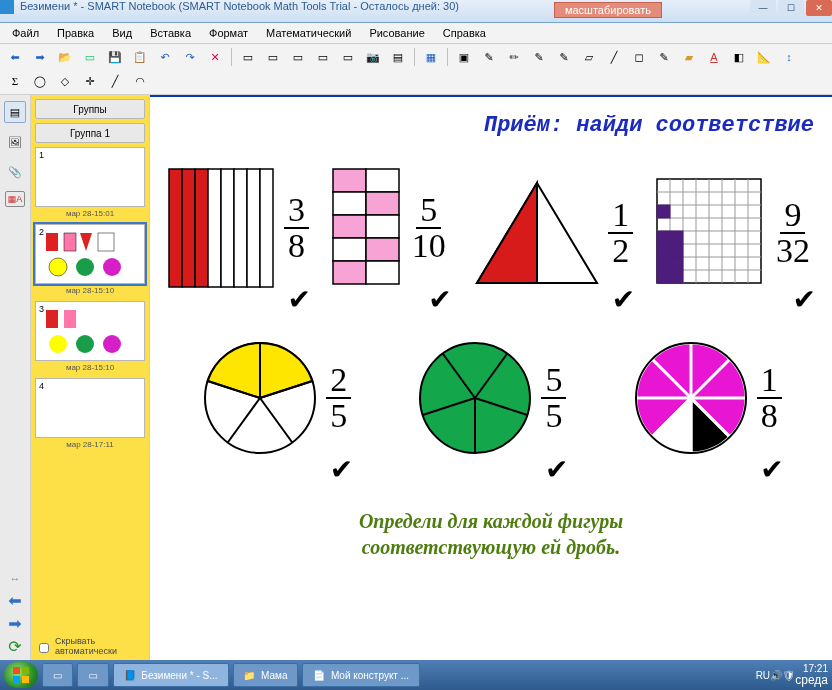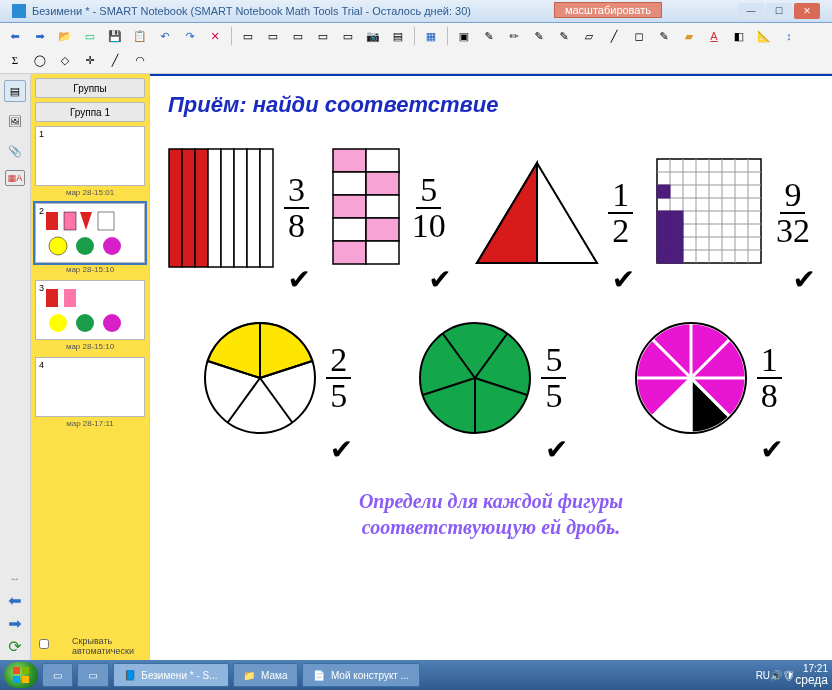--- a/index.html
+++ b/index.html
@@ -1,17 +1,17 @@
 <!DOCTYPE html>
 <html><head>
 <meta charset="utf-8">
 <style>
 html,body{margin:0;padding:0;font-family:Tahoma,Arial,sans-serif;font-size:11px;background:#fff;color:#000}
 .window{width:832px;height:690px;display:flex;flex-direction:column;box-shadow:0 0 0 1px #3c7bb8}
-.titlebar{height:22px;background:linear-gradient(#e6eff9,#cddff3);display:flex;align-items:center;padding:0 12px;border-bottom:1px solid #7ba2cd}
+.titlebar{height:22px;background:linear-gradient(#e6eff9,#cddff3);display:flex;align-items:flex-start;padding:0 0;border-bottom:1px solid #7ba2cd}
 .titlebar .ticon{width:14px;height:14px;background:#2b8bd3;margin-right:6px}
 .titlebar .title{flex:1;color:#2e5b90;font-size:11px;white-space:nowrap;overflow:hidden}
 .winbtns{display:flex;gap:2px}
 .winbtn{width:26px;height:16px;display:flex;align-items:center;justify-content:center;font-size:9px;border-radius:2px}
 .min{background:#d5e3f3;color:#1a3c60}
 .max{background:#d5e3f3;color:#1a3c60}
 .cls{background:#d96a55;color:#fff}
 .menubar{height:20px;display:flex;align-items:center;gap:2px;padding:0 4px;background:#f3f3f3;border-bottom:1px solid #cfcfcf}
 .menuitem{padding:2px 8px;color:#000}
 .toolbar{background:#f3f3f3;border-bottom:1px solid #cfcfcf;padding:2px 4px}
@@ -23,32 +23,32 @@
 .lb-icon{width:20px;height:20px;display:flex;align-items:center;justify-content:center;border:1px solid transparent;border-radius:2px}
 .lb-icon.sel{border-color:#8fa8c8;background:#dde8f5}
 .navarrows{margin-top:auto;margin-bottom:4px;display:flex;flex-direction:column;gap:4px}
 .navarrows div{color:#2f70c6;font-size:16px}
 .thumbs{width:110px;background:#fde047;border-right:1px solid #cfcfcf;display:flex;flex-direction:column;padding:4px;gap:4px;overflow:hidden}
 .groupbtn{height:18px;background:#e9e9e9;border:1px solid #b7b7b7;border-radius:2px;display:flex;align-items:center;justify-content:center;font-size:10px}
 .thumb{border:1px solid #b7b7b7;background:#fff;height:58px;position:relative}
 .thumb.sel{outline:2px solid #3b78c6}
 .thumb .num{position:absolute;top:2px;left:3px;font-size:9px}
 .thumblabel{font-size:8px;color:#555;text-align:center;margin-top:-2px;margin-bottom:2px}
-.autohide{display:flex;align-items:flex-start;gap:20px;font-size:9px;color:#444;margin-top:auto}
+.autohide{display:flex;align-items:flex-end;gap:3px;font-size:9px;color:#444;margin-top:auto}
 .autohide input{width:10px;height:10px}
 .canvas{flex:1;position:relative;overflow:hidden;border-top:2px solid #0939b5}
 .canvas-inner{position:absolute;inset:0;padding:10px 18px}
-h1.title{margin:6px 0 30px;text-align:left;color:#1b2bbf;font-style:italic;font-weight:bold;font-size:22px;font-family:Liberation Sans, sans-serif}
+h1.title{margin:6px 0 30px;text-align:right;color:#1b2bbf;font-style:italic;font-weight:bold;font-size:22px;font-family:Liberation Mono, monospace}
 .row{display:flex;justify-content:space-between;align-items:flex-end;margin-bottom:50px}
 .item{display:flex;align-items:center;gap:6px;position:relative}
 .frac{font-family:"Times New Roman",serif;font-size:34px;display:flex;flex-direction:column;align-items:center;line-height:1}
 .frac .fnum{border-bottom:2px solid #000;padding:0 4px}
 .frac .fden{padding:0 4px}
 .check{position:absolute;right:-2px;bottom:-28px;font-size:28px}
-.instr{margin-top:12px;text-align:center;color:#8b5cf6;font-style:italic;font-weight:bold;font-size:20px;font-family:"Times New Roman",serif;line-height:1.3}
+.instr{margin-top:12px;text-align:center;color:#4d7c0f;font-style:italic;font-weight:bold;font-size:20px;font-family:"Times New Roman",serif;line-height:1.3}
 .taskbar{height:30px;background:linear-gradient(#4f7fb5,#2e5a8e);display:flex;align-items:center;padding:0 4px;gap:4px}
 .start{width:34px;height:26px;border-radius:13px;background:radial-gradient(circle at 40% 40%,#9be26e,#2a8f2a 60%,#126212);display:flex;align-items:center;justify-content:center}
 .tbitem{height:22px;padding:0 10px;background:#6d98c8;border:1px solid #3a6ea5;border-radius:2px;display:flex;align-items:center;gap:5px;color:#fff;font-size:10px}
 .tbitem.active{background:#8fb5de}
 .sys{margin-left:auto;display:flex;align-items:center;gap:0;color:#fff;font-size:10px}
 .float-tag{position:absolute;top:2px;right:170px;background:#e58b7a;color:#fff;font-size:11px;padding:1px 10px;border:1px solid #c2624e}
 
 svg{display:block}
 </style>
 </head>
@@ -59,20 +59,30 @@
    <div class="ticon"></div>
    <div class="title">Безимени * - SMART Notebook (SMART Notebook Math Tools Trial - Осталось дней: 30)</div>
    <div class="float-tag">масштабировать</div>
    <div class="winbtns">
      <div class="winbtn min">—</div>
      <div class="winbtn max">☐</div>
      <div class="winbtn cls">✕</div>
    </div>
  </div>
 
+ <div class="menubar">
+  <span class="menuitem">Файл</span>
+  <span class="menuitem">Правка</span>
+  <span class="menuitem">Вид</span>
+  <span class="menuitem">Вставка</span>
+  <span class="menuitem">Формат</span>
+  <span class="menuitem">Математический</span>
+  <span class="menuitem">Рисование</span>
+  <span class="menuitem">Справка</span>
+ </div>
 
  <div class="toolbar">
   <div class="trow">
    <div class="tbtn" style="color:#1f5fc4">⬅</div>
    <div class="tbtn" style="color:#1f5fc4">➡</div>
    <div class="tbtn" style="color:#d89b2b">📂</div>
    <div class="tbtn" style="color:#2c7">▭</div>
    <div class="tbtn" style="color:#2a6fb5">💾</div>
    <div class="tbtn" style="color:#9b7">📋</div>
    <div class="tbtn" style="color:#1f5fc4">↶</div>

